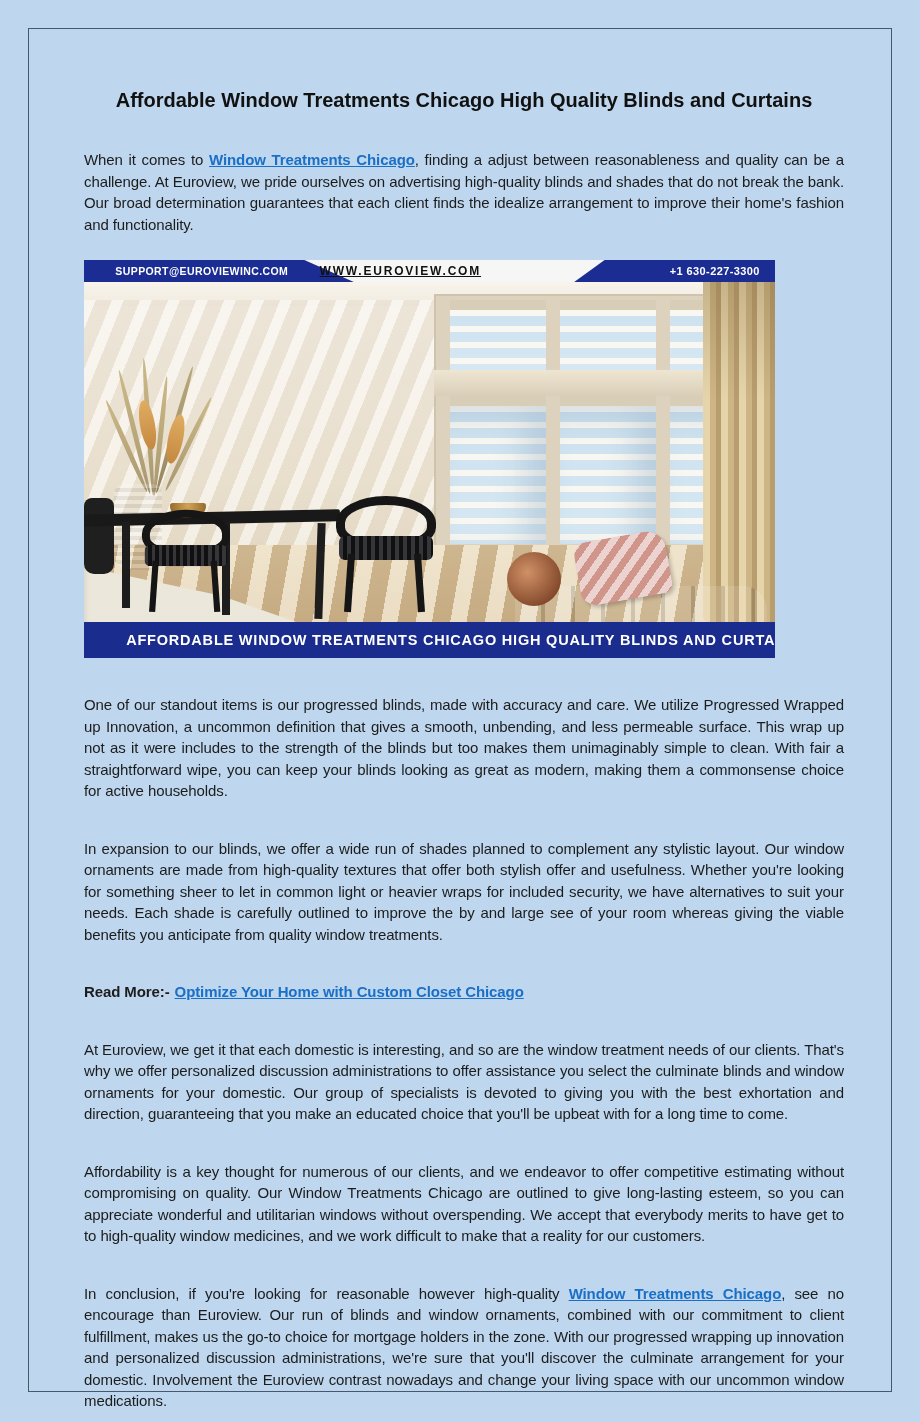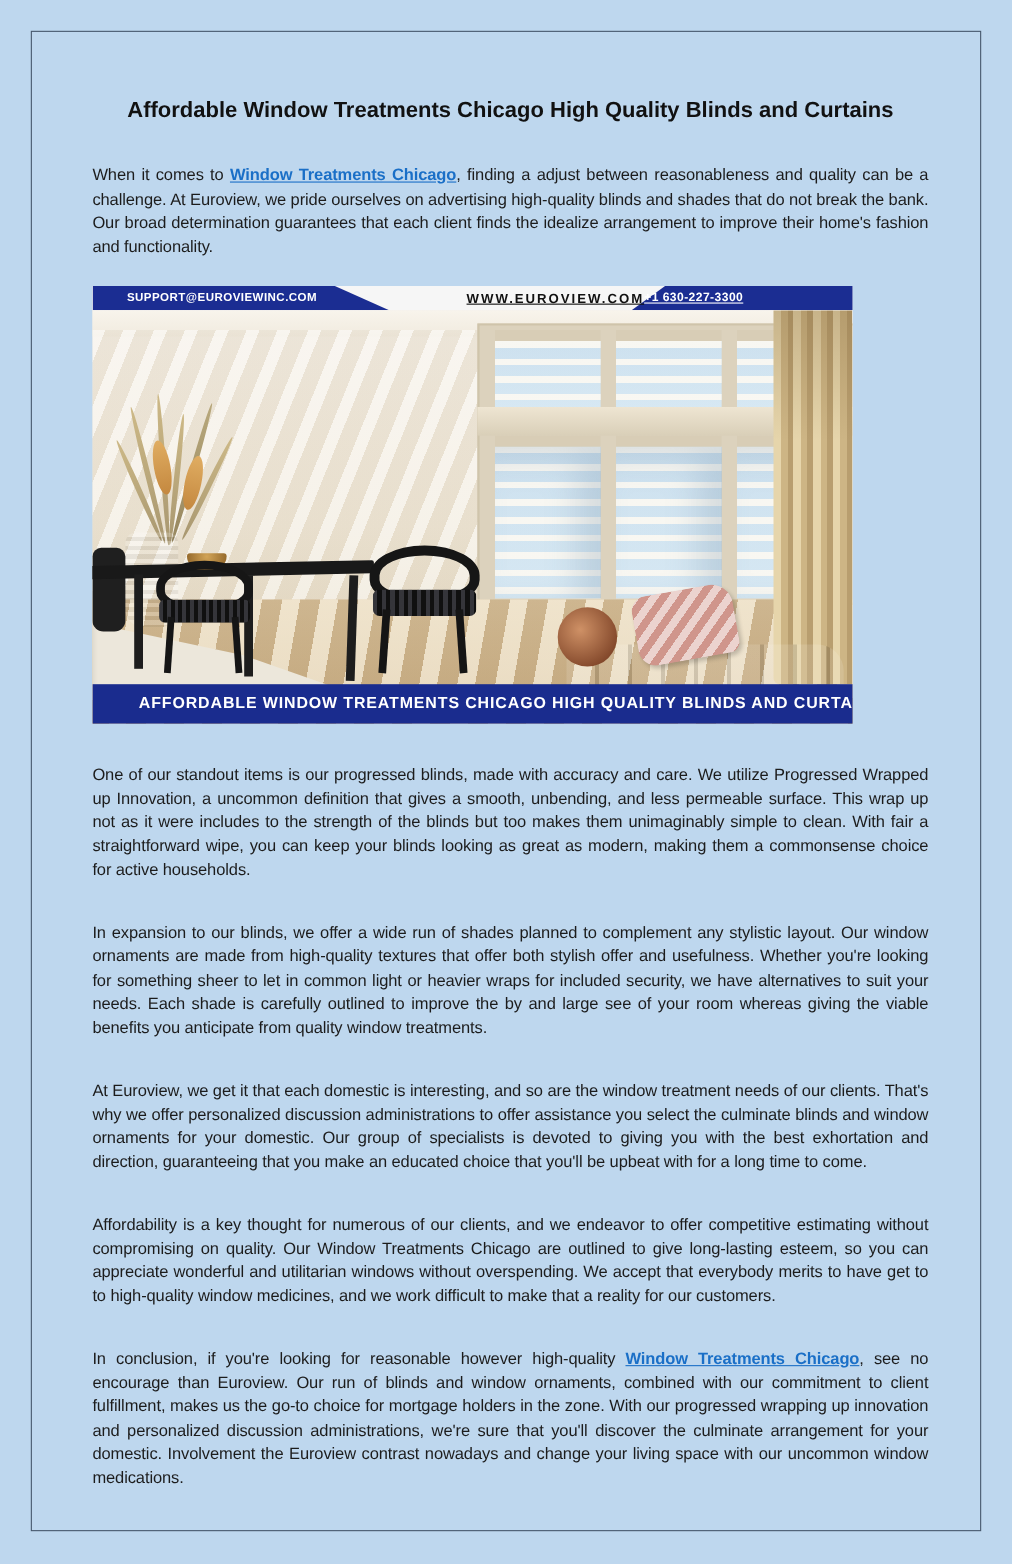--- a/index.html
+++ b/index.html
@@ -42,22 +42,22 @@
   }
   .topbar .blue-right{
     position:absolute;inset:0;background:var(--navy);
     clip-path:polygon(68.5% 0,100% 0,100% 100%,64.5% 100%);
   }
   .topbar .cells{
     position:absolute;inset:0;display:flex;align-items:center;z-index:2;
     font-weight:bold;
   }
   .tb-left{width:31%;text-align:center;color:#fff;font-size:10.5px;letter-spacing:.4px;}
-  .tb-center{width:35%;text-align:right;color:#111;font-size:12px;letter-spacing:1.8px;text-decoration:underline;}
-  .tb-right{width:34%;color:#fff;font-size:11px;letter-spacing:.4px;text-decoration:underline;}
+  .tb-center{width:35%;text-align:left;color:#111;font-size:12px;letter-spacing:1.8px;text-decoration:underline;}
+  .tb-right{width:34%;text-align:center;color:#fff;font-size:11px;letter-spacing:.4px;}
   .banner{
     position:absolute;left:0;bottom:0;width:760px;height:36px;background:#1a2c8e;
     display:flex;align-items:center;justify-content:center;z-index:20;
   }
   .banner span{color:#fff;font-weight:bold;font-size:14.5px;letter-spacing:.8px;}
   
   .scene{position:absolute;inset:0;overflow:hidden;}
   .ceiling{position:absolute;left:0;top:22px;width:760px;height:24px;
     background:linear-gradient(180deg,#f8f4ec,#f1ebdf);z-index:1;}
   .streaks{
@@ -225,20 +225,21 @@
       </div>
       <figcaption class="banner">
           <span>AFFORDABLE WINDOW TREATMENTS CHICAGO HIGH QUALITY BLINDS AND CURTAINS</span>
         </figcaption>
     </figure>
 
     <p class="para">One of our standout items is our progressed blinds, made with accuracy and care. We utilize Progressed Wrapped up Innovation, a uncommon definition that gives a smooth, unbending, and less permeable surface. This wrap up not as it were includes to the strength of the blinds but too makes them unimaginably simple to clean. With fair a straightforward wipe, you can keep your blinds looking as great as modern, making them a commonsense choice for active households.</p>
 
     <p class="para">In expansion to our blinds, we offer a wide run of shades planned to complement any stylistic layout. Our window ornaments are made from high-quality textures that offer both stylish offer and usefulness. Whether you're looking for something sheer to let in common light or heavier wraps for included security, we have alternatives to suit your needs. Each shade is carefully outlined to improve the by and large see of your room whereas giving the viable benefits you anticipate from quality window treatments.</p>
 
+    <p class="para readmore"><strong>Read More:-</strong><a class="link">Optimize Your Home with Custom Closet Chicago</a></p>
 
     <p class="para">At Euroview, we get it that each domestic is interesting, and so are the window treatment needs of our clients. That's why we offer personalized discussion administrations to offer assistance you select the culminate blinds and window ornaments for your domestic. Our group of specialists is devoted to giving you with the best exhortation and direction, guaranteeing that you make an educated choice that you'll be upbeat with for a long time to come.</p>
 
     <p class="para">Affordability is a key thought for numerous of our clients, and we endeavor to offer competitive estimating without compromising on quality. Our Window Treatments Chicago are outlined to give long-lasting esteem, so you can appreciate wonderful and utilitarian windows without overspending. We accept that everybody merits to have get to to high-quality window medicines, and we work difficult to make that a reality for our customers.</p>
 
     <p class="para"><span>In conclusion, if you're looking for reasonable however high-quality </span><a class="link bold">Window Treatments Chicago</a><span>, see no encourage than Euroview. Our run of blinds and window ornaments, combined with our commitment to client fulfillment, makes us the go-to choice for mortgage holders in the zone. With our progressed wrapping up innovation and personalized discussion administrations, we're sure that you'll discover the culminate arrangement for your domestic. Involvement the Euroview contrast nowadays and change your living space with our uncommon window medications.</span></p>
 
   </div>
 </div>
 

